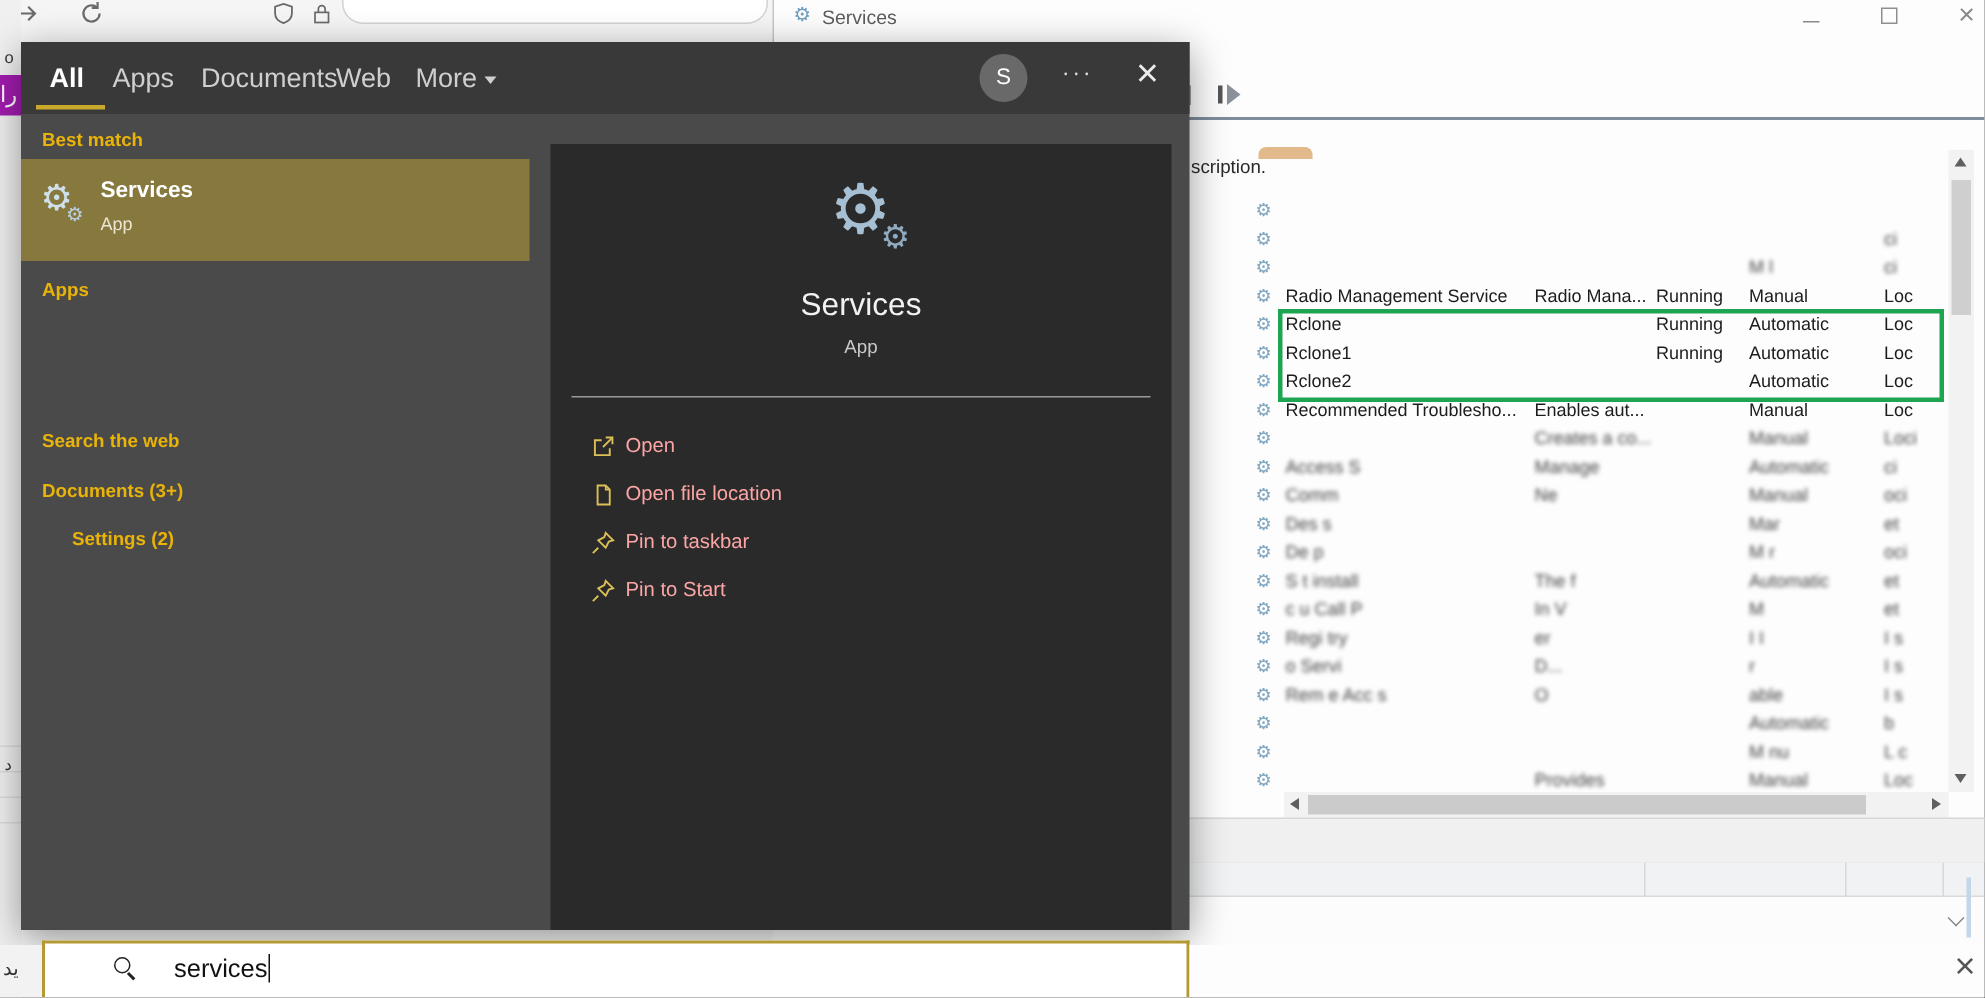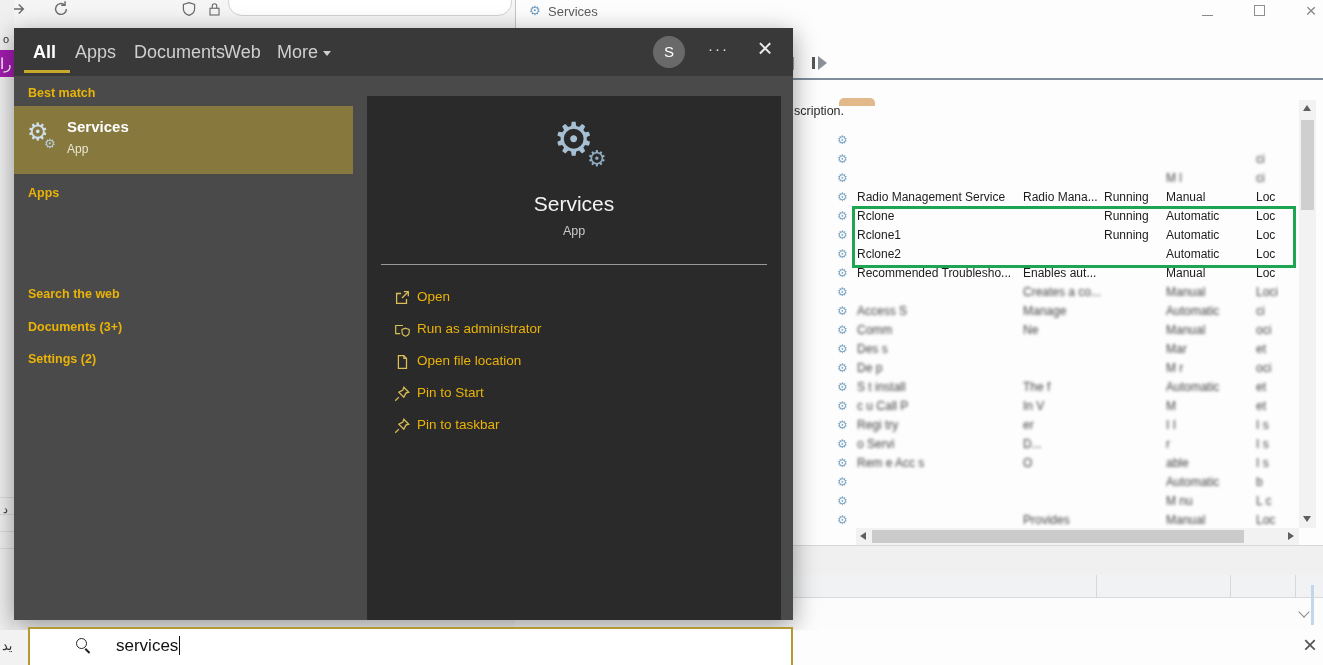--- a/index.html
+++ b/index.html
@@ -120,21 +120,21 @@
   .detail { position:absolute; left:353px; top:68px; width:414px; height:524px; background:#2a2a2a; }
   .dt-gears { position:absolute; left:186px; top:16px; width:60px; height:64px; color:#a6bfd3; }
   .dt-gears .g1 { position:absolute; left:0; top:0; font-size:46px; }
   .dt-gears .g2 { position:absolute; left:34px; top:34px; font-size:22px; color:#90abc0; }
   .dt-title { position:absolute; left:0; top:96px; width:414px; text-align:center; font-size:21px; color:#f2f2f2; }
   .dt-sub { position:absolute; left:0; top:128px; width:414px; text-align:center; font-size:12.5px; color:#c9c9c9; }
   .dt-divider { position:absolute; left:14px; top:168px; width:386px; height:1px; background:#9a9a9a; }
   #actions { position:absolute; left:0; top:186px; width:414px; }
   .act { position:relative; height:32px; }
   .act .aicon { position:absolute; left:26px; top:7px; width:18px; height:18px; color:#dcbf56; }
-  .act .albl { position:absolute; left:50px; top:7px; font-size:13.5px; color:#eab308; }
+  .act .albl { position:absolute; left:50px; top:7px; font-size:13.5px; color:#fca5a5; }
 
   
   .tb-left { position:absolute; left:0; top:630px; width:28px; height:35px; background:#f2f2f2; z-index:6; }
   .tb-left .frag { position:absolute; left:2px; top:8px; font-size:13px; color:#333; }
   #searchbox { position:absolute; left:28px; top:627px; width:765px; height:38px; background:#fff;
                border:2px solid #b59a33; border-bottom:none; z-index:6; }
   #searchbox .mag { position:absolute; left:46px; top:9px; color:#222; }
   .sb-text { position:absolute; left:86px; top:7px; font-size:17px; color:#111; }
   .caret { display:inline-block; width:1px; height:19px; background:#111; vertical-align:text-bottom; margin-left:1px; }
   .tb-right { position:absolute; left:793px; top:630px; width:530px; height:35px; background:#fdfdfd; z-index:6; }
@@ -417,66 +417,59 @@
       </span>
       <span class="bm-title">Services</span>
       <span class="bm-sub">App</span>
     </div>
 
     <span class="sec-label" style="top:158px;">Apps</span>
 
     <span class="sec-label" style="top:224px;margin-top:35px;">Search the web</span>
 
     <span class="sec-label" style="top:292px;">Documents (3+)</span>
-    <span class="sec-label" style="top:324px;">Settings (2)</span>
+    <span class="sec-label" style="top:324px;margin-left:20px;">Settings (2)</span>
 
     <div class="detail">
       <span class="dt-gears">
         <span class="gear g1"></span>
           <span class="gear g2"></span>
       </span>
       <div class="dt-title">Services</div>
       <div class="dt-sub">App</div>
       <div class="dt-divider"></div>
       <div id="actions">
           <div class="act">
             <span class="aicon"><svg width="18" height="18" viewBox="0 0 20 20">
                 <path d="M9 5H4v11h11v-5" fill="none" stroke="currentColor" stroke-width="1.4"></path>
                 <path d="M12 3h5v5" fill="none" stroke="currentColor" stroke-width="1.4"></path>
                 <line x1="17" y1="3" x2="10" y2="10" stroke="currentColor" stroke-width="1.4"></line>
               </svg></span>
             <span class="albl">Open</span>
           </div>
           <div class="act">
             <span class="aicon"><svg width="18" height="18" viewBox="0 0 20 20">
-                <path d="M11 5H3v9h5" fill="none" stroke="currentColor" stroke-width="1.3"></path>
-                <path d="M14 8l4 1.4v2.6c0 3-2.5 4.6-4 5-1.5-.4-4-2-4-5V9.4z" fill="none" stroke="currentColor" stroke-width="1.3"></path>
-              </svg></span>
-            <span class="albl">Run as administrator</span>
-          </div>
-          <div class="act">
-            <span class="aicon"><svg width="18" height="18" viewBox="0 0 20 20">
                 <path d="M6 3h6l3 3v11H6z" fill="none" stroke="currentColor" stroke-width="1.4"></path>
                 <path d="M12 3v3h3" fill="none" stroke="currentColor" stroke-width="1.2"></path>
               </svg></span>
             <span class="albl">Open file location</span>
           </div>
           <div class="act">
             <span class="aicon"><svg width="18" height="18" viewBox="0 0 20 20">
                 <path d="M12 2.5l5.5 5.5-3.2 1-2.3 4.5-5.5-5.5 4.5-2.3z" fill="none" stroke="currentColor" stroke-width="1.4"></path>
                 <line x1="6.5" y1="13.5" x2="2.5" y2="17.5" stroke="currentColor" stroke-width="1.4"></line>
               </svg></span>
-            <span class="albl">Pin to Start</span>
+            <span class="albl">Pin to taskbar</span>
           </div>
           <div class="act">
             <span class="aicon"><svg width="18" height="18" viewBox="0 0 20 20">
                 <path d="M12 2.5l5.5 5.5-3.2 1-2.3 4.5-5.5-5.5 4.5-2.3z" fill="none" stroke="currentColor" stroke-width="1.4"></path>
                 <line x1="6.5" y1="13.5" x2="2.5" y2="17.5" stroke="currentColor" stroke-width="1.4"></line>
               </svg></span>
-            <span class="albl">Pin to taskbar</span>
+            <span class="albl">Pin to Start</span>
           </div>
         </div>
     </div>
   </div>
 
   <div class="tb-left">
     <span class="frag">يد</span>
   </div>
   <div id="searchbox">
     <span class="mag"></span>

